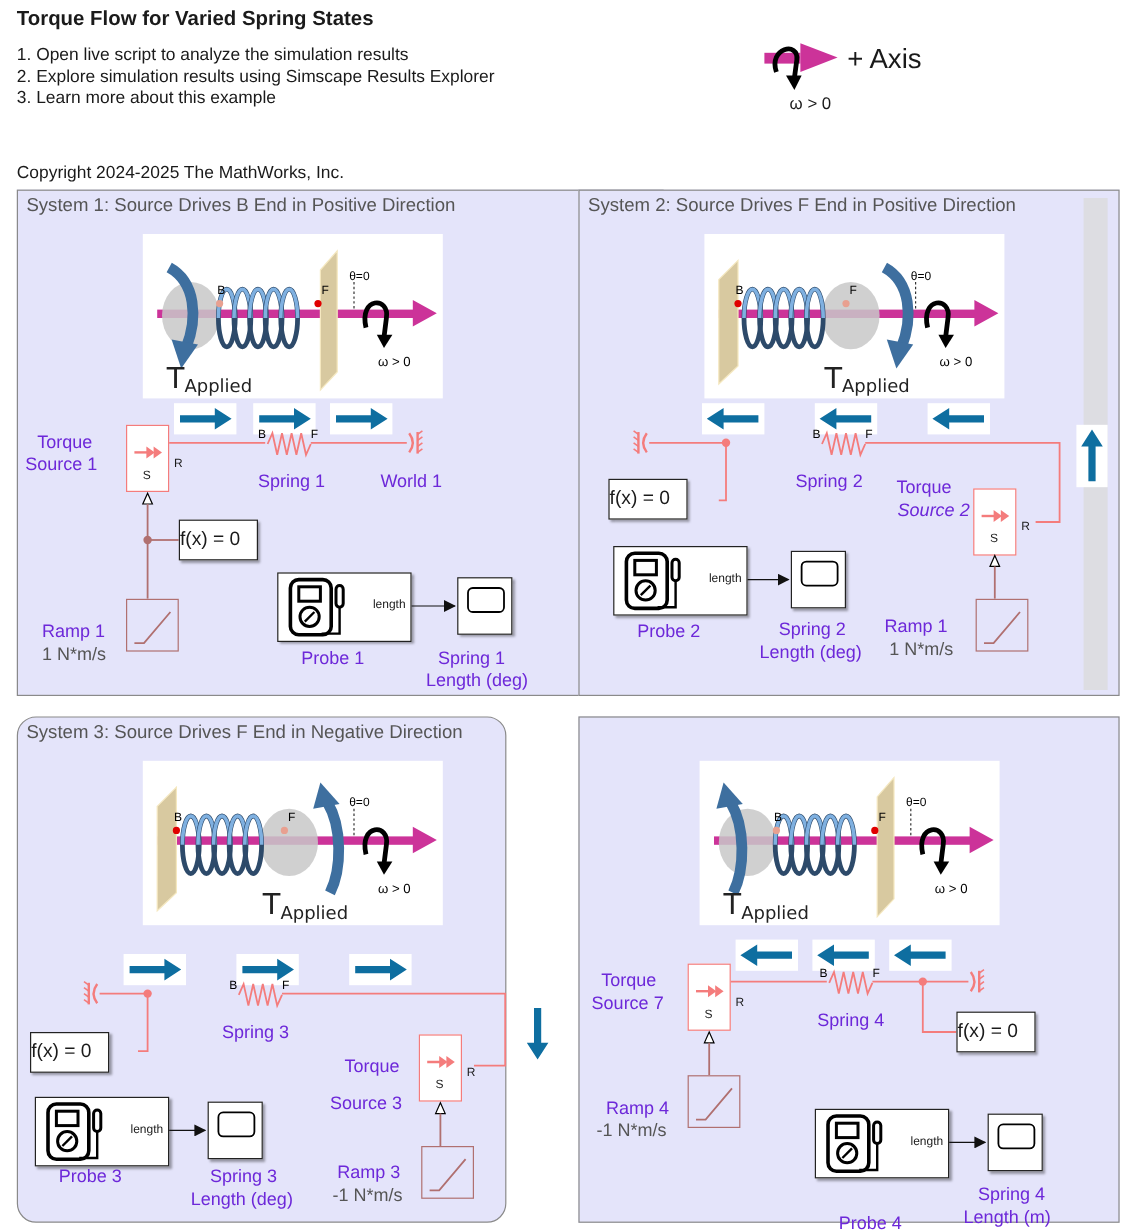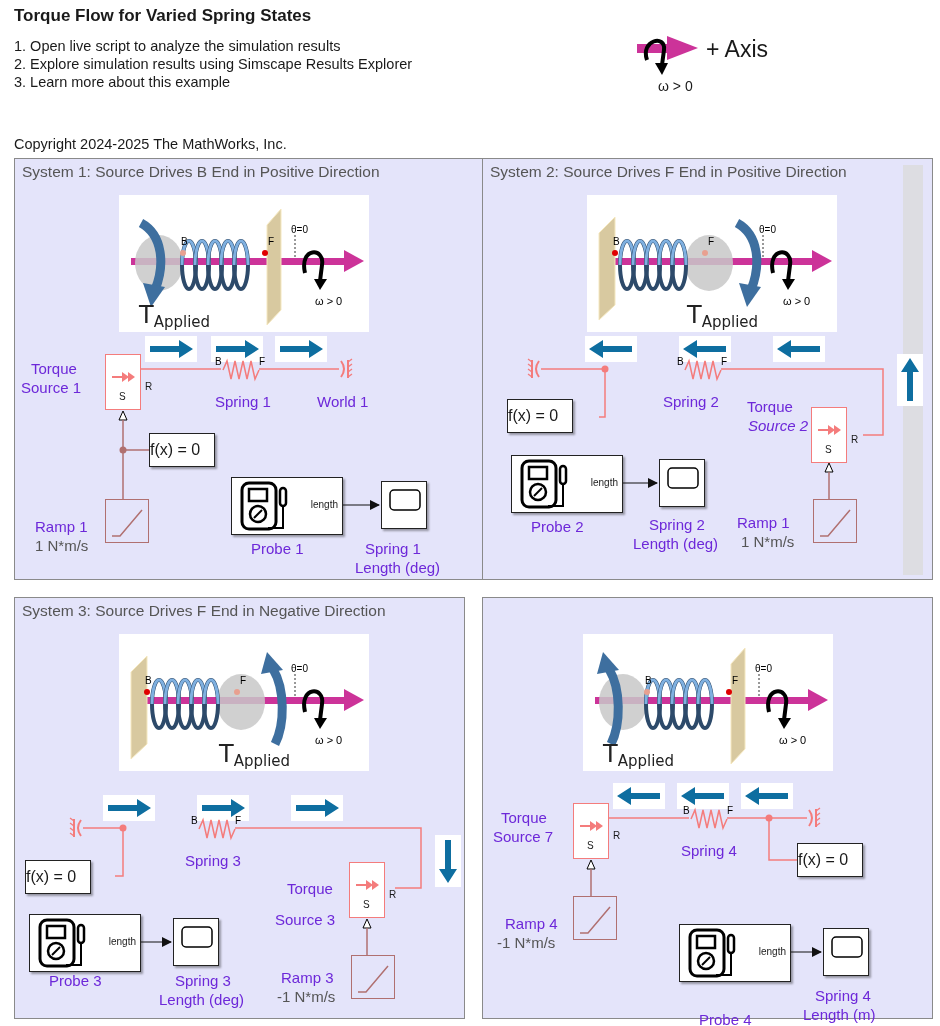--- a/index.html
+++ b/index.html
@@ -298,21 +298,21 @@
       </svg>
       <div class="block" style="left: 176px; top: 300px; width: 46px; height: 48px;">
         <svg width="46" height="48">
           <rect x="8" y="8" width="30" height="20" rx="4" fill="none" stroke="#000" stroke-width="1.5"></rect>
         </svg>
       </div>
       <div class="lbl" style="left: 48px; top: 358px;">Probe 2</div>
       <div class="lbl" style="left: 166px; top: 356px;">Spring 2</div>
       <div class="lbl" style="left: 150px; top: 375px;">Length (deg)</div>
     </div>
-    <div class="panel" style="left: 14px; top: 597px; width: 451px; height: 422px;">
+    <div class="panel" style="left: 14px; top: 597px; width: 408px; height: 422px; border-radius: 16px;">
       <div class="panel-title">System 3: Source Drives F End in Negative Direction</div>
       <div class="pic" style="left: 104px; top: 36px; width: 250px; height: 137px;">
         <svg width="250" height="137">
           <rect x="12" y="63" width="215" height="7" fill="#cc3399"></rect>
           <polygon points="225,55 245,66 225,77" fill="#cc3399"></polygon>
           <polygon points="12,38 28,22 28,110 12,125" fill="#d8c9a0" stroke="#f5e8c0"></polygon>
           <ellipse cx="122" cy="68" rx="24" ry="28" fill="#c8c8c8" opacity="0.85"></ellipse>
           <ellipse cx="40" cy="70" rx="7" ry="24" fill="none" stroke="#2d4a6a" stroke-width="4"></ellipse>
           <path d="M33,70 A7,24 0 0,1 47,70" fill="none" stroke="#7fb0e0" stroke-width="3"></path>
           <ellipse cx="53" cy="70" rx="7" ry="24" fill="none" stroke="#2d4a6a" stroke-width="4"></ellipse>

